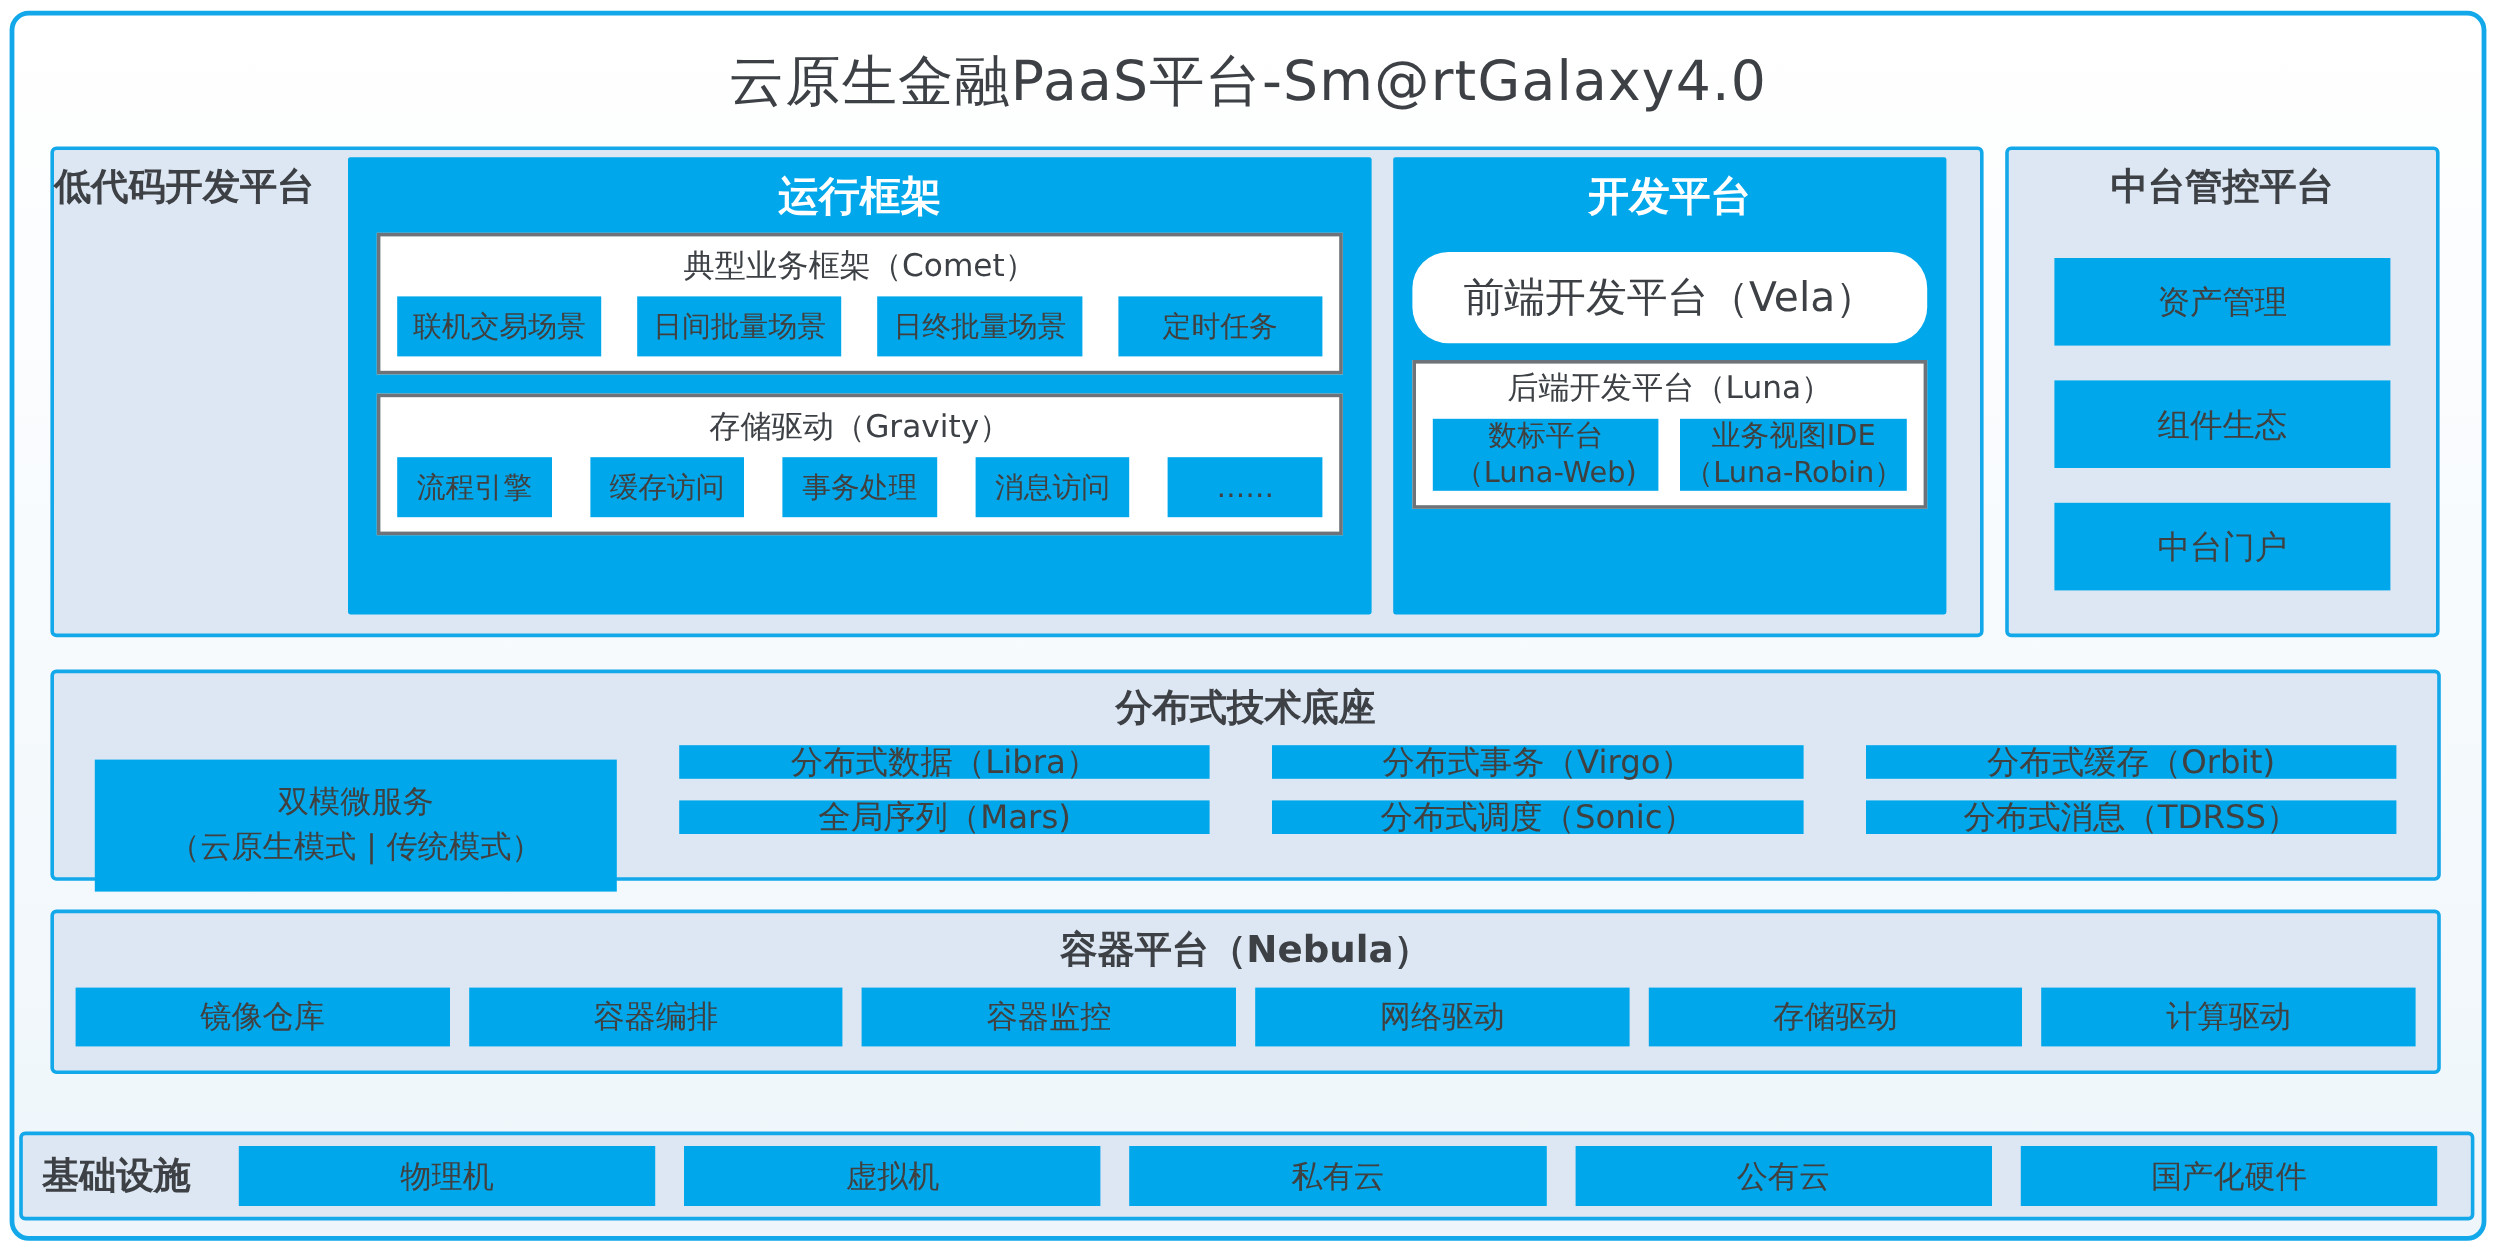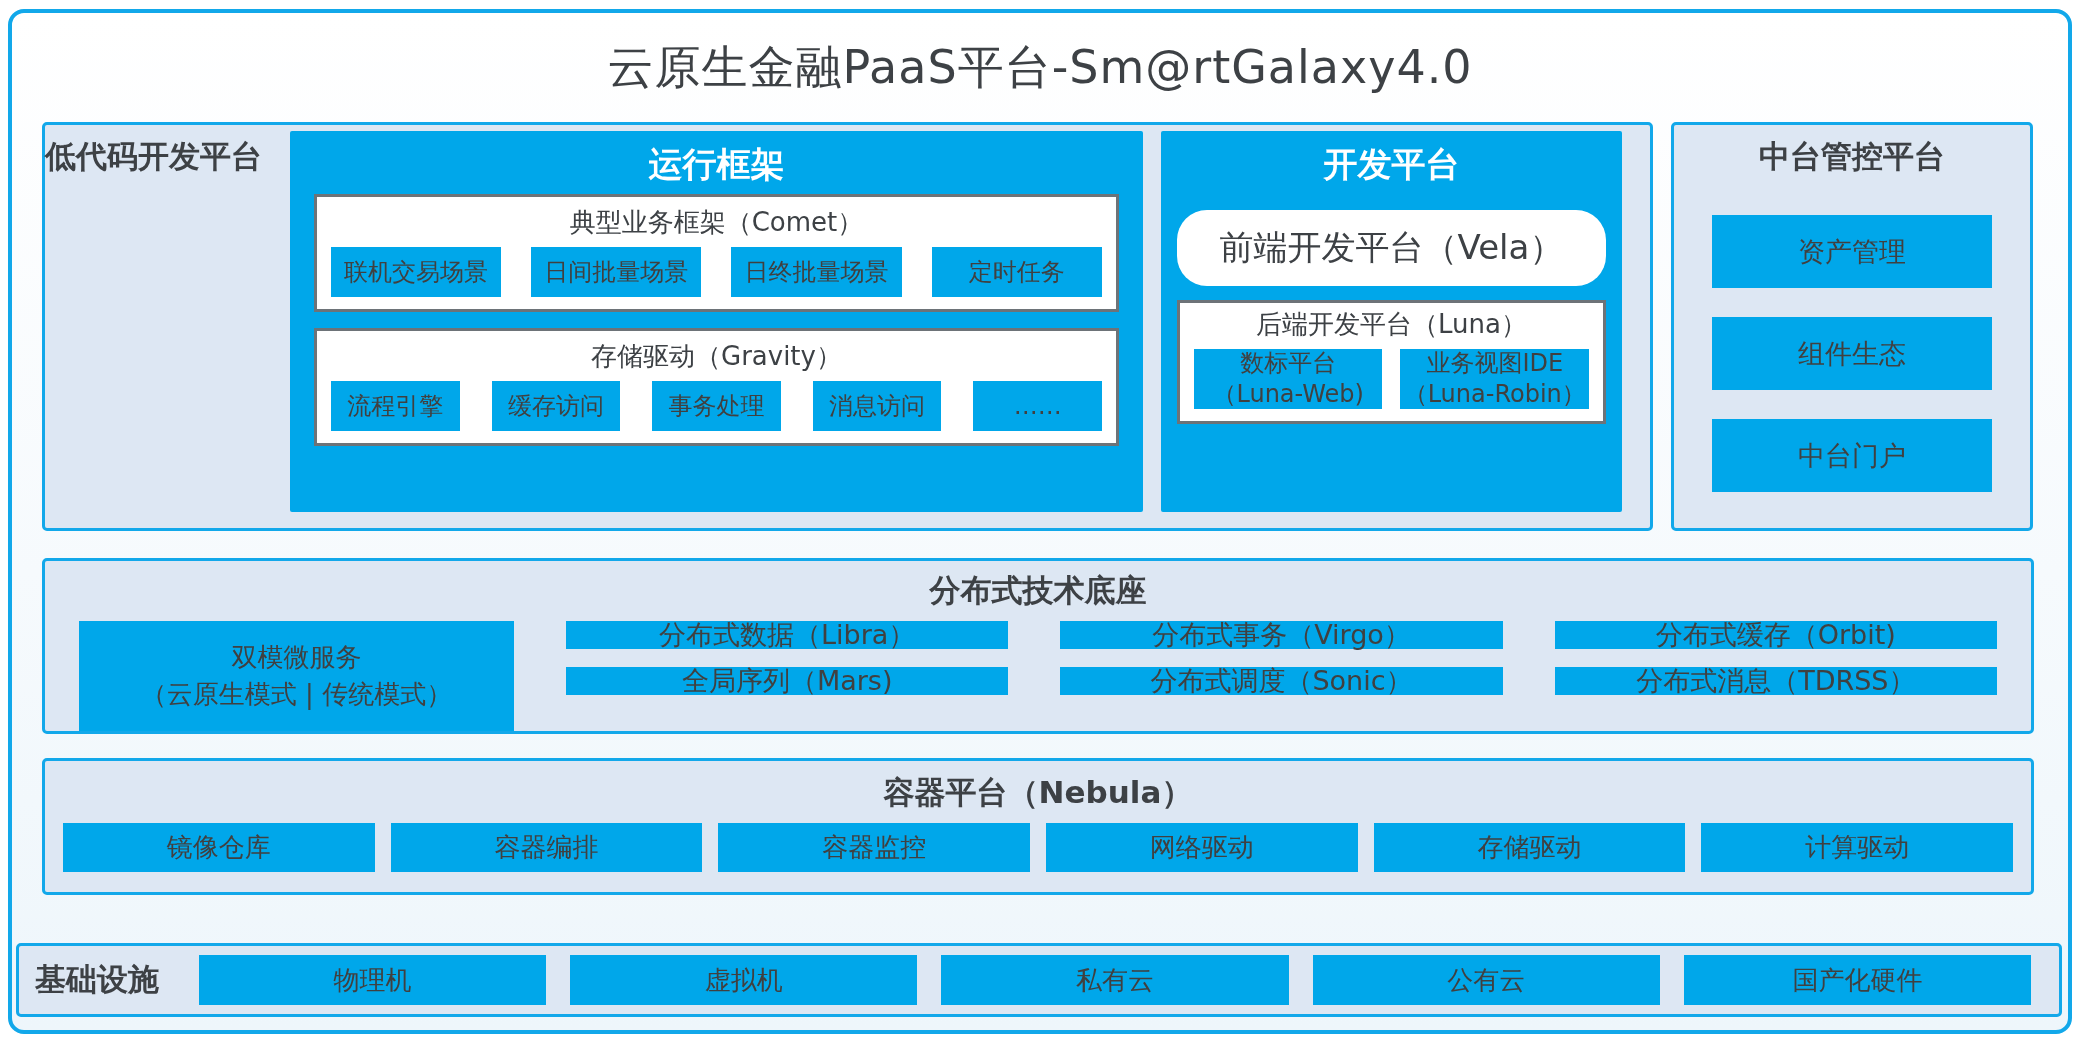--- a/index.html
+++ b/index.html
@@ -64,21 +64,21 @@
   .whitebox.luna { margin:0 16px; padding:2px 14px 12px; flex:0 0 auto; }
   .luna .btn-row { gap:18px; }
   .luna .btn { flex:1; height:60px; font-size:24px; flex-direction:column; line-height:31px; }
   .mid { left:1659px; top:109px; width:362px; height:409px; }
   .mid-buttons { display:flex; flex-direction:column; gap:29px; padding:38px 38px 0; }
   .mid-buttons .btn { height:73px; font-size:27px; }
   
   .dist { left:30px; top:545px; width:1992px; height:176px; }
   .dist .panel-title { margin-top:8px; }
   .dist-grid { display:flex; gap:52px; padding:10px 34px 0; }
-  .btn.dual { flex:0 0 435px; height:110px; flex-direction:column; font-size:26px; line-height:37px; }
+  .btn.dual { flex:0 0 435px; height:110px; flex-direction:column; font-size:26px; line-height:37px;margin-top:12px; }
   .dist-col { flex:1; display:flex; flex-direction:column; gap:18px; }
   .dist-col .btn { height:28px; font-size:27px; }
   
   .containerp { left:30px; top:745px; width:1992px; height:137px; }
   .container-row { padding:10px 18px 0; gap:16px; }
   .container-row .btn { flex:1; height:49px; font-size:26px; }
   
   .infra {
     left:4px; top:930px; width:2046px; height:74px;
     display:flex; align-items:center; padding:0 28px 0 16px; gap:24px;

